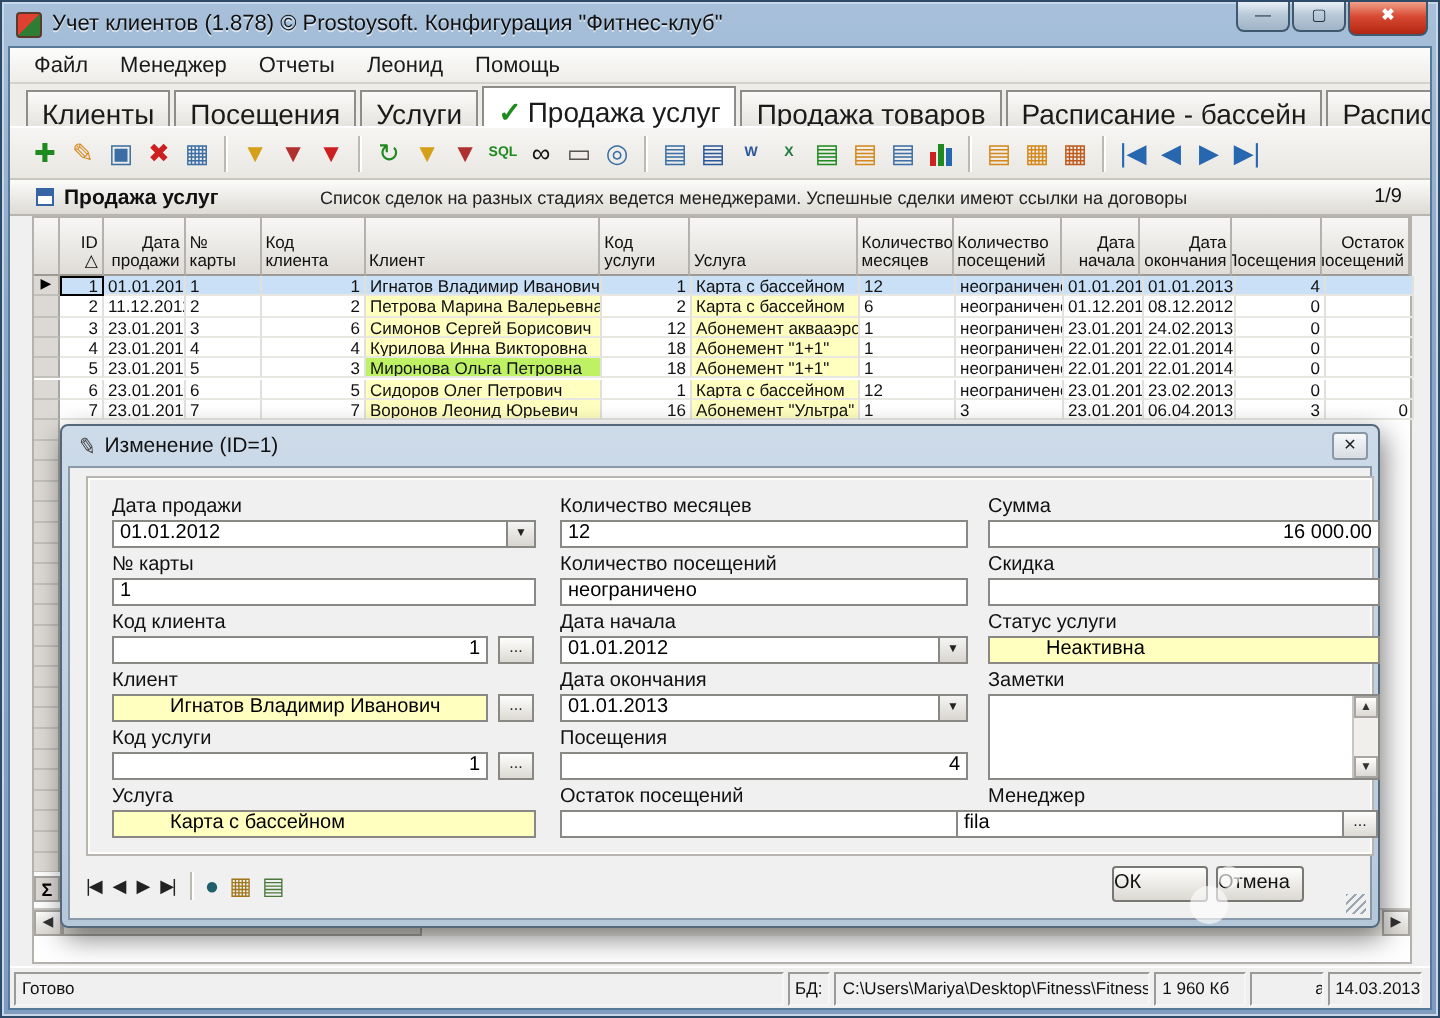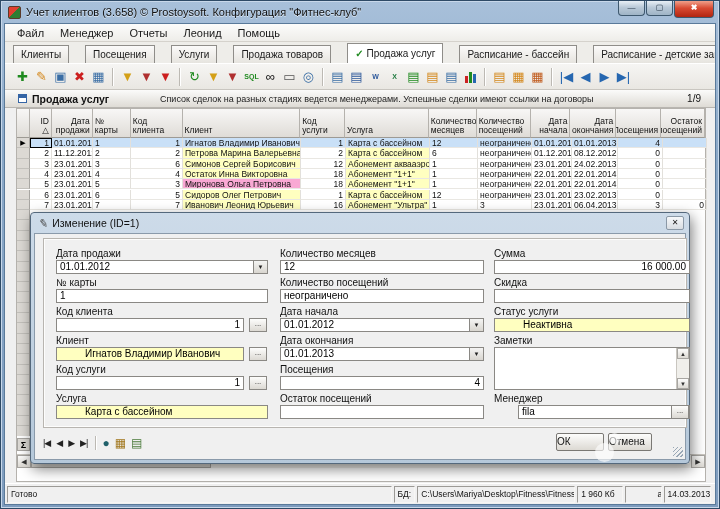--- a/index.html
+++ b/index.html
@@ -28,22 +28,22 @@
   #client { position:absolute; left:3px; top:22px; right:3px; bottom:3px;
             background:#f0f0f0; border:1px solid #5a7a9a; overflow:hidden; }
 
   .menubar { position:absolute; left:0; top:0; right:0; height:18px;
              background:linear-gradient(180deg,#fcfcfb,#eeede9); border-bottom:1px solid #d5d2cc;
              display:flex; align-items:center; padding-left:4px; }
   .menu-item { font-size:11px; color:#1a1a1a; padding:2px 8px; }
 
   .tabbar { position:absolute; left:0; top:18px; right:0; height:21px;
             background:#eeede9; display:flex; align-items:flex-end; padding-left:8px; }
-  .tab { font-size:10px; color:#1a1a1a; background:linear-gradient(180deg,#fbfaf9,#e6e4df);
-         border:1px solid #8f8d89; border-bottom:none; padding:3px 7px 6px 7px; margin-right:16px;
+  .tab { font-size:14px; color:#1a1a1a; background:linear-gradient(180deg,#fbfaf9,#e6e4df);
+         border:1px solid #8f8d89; border-bottom:none; padding:3px 7px 6px 7px; margin-right:2px;
          height:18px; white-space:nowrap; }
   .tab.active { background:#fff; height:20px; position:relative; z-index:2; padding-top:4px; }
   .tab .chk { color:#1f8a1f; font-weight:bold; margin-right:3px; }
 
   .toolbar { position:absolute; left:0; top:39px; right:0; height:27px;
              background:linear-gradient(180deg,#f6f5f3,#e9e7e2);
              border-top:1px solid #fff; border-bottom:1px solid #c9c6c0;
              display:flex; align-items:center; padding-left:8px; }
   .tbtn { width:19px; height:21px; display:flex; align-items:center; justify-content:center;
           font-size:13px; line-height:1; }
@@ -145,42 +145,42 @@
   #watermark .dot2 { position:absolute; left:0px; top:12px; width:19px; height:19px; border-radius:50%; background:#fff; }
   #watermark .wtxt { position:absolute; left:22px; top:4px; font-size:30px; font-weight:bold; color:#fff;
                      letter-spacing:-1px; }
 </style>
 </head>
 <body>
 
 <div id="win">
   <div class="titlebar">
     <span class="app-icon"></span>
-    <span class="title-text">Учет клиентов (3.658) © Prostoysoft. Конфигурация "Фитнес-клуб"</span>
+    <span class="title-text">Учет клиентов (1.878) © Prostoysoft. Конфигурация "Фитнес-клуб"</span>
     <div class="winbtns">
       <div class="wbtn">—</div>
       <div class="wbtn">▢</div>
       <div class="wbtn close">✖</div>
     </div>
   </div>
 
   <div id="client">
     <div class="menubar" id="menubar">
         <div class="menu-item">Файл</div>
         <div class="menu-item">Менеджер</div>
         <div class="menu-item">Отчеты</div>
         <div class="menu-item">Леонид</div>
         <div class="menu-item">Помощь</div>
       </div>
     <div class="tabbar" id="tabbar">
         <div class="tab">Клиенты</div>
         <div class="tab">Посещения</div>
         <div class="tab">Услуги</div>
+        <div class="tab active"><span class="chk">✓</span>Продажа услуг</div>
         <div class="tab">Продажа товаров</div>
-        <div class="tab active"><span class="chk">✓</span>Продажа услуг</div>
         <div class="tab">Расписание - бассейн</div>
         <div class="tab">Расписание - детские занятия</div>
         <div class="tab">Расписание - единоборства</div>
       </div>
     <div class="toolbar" id="toolbar">
         <div class="tbtn">
           <span style="color: rgb(31, 138, 31);">✚</span>
         </div>
         <div class="tbtn">
           <span style="color: rgb(212, 136, 28);">✎</span>
@@ -352,37 +352,37 @@
             <div class="gcell" style="width: 46px;">24.02.2013</div>
             <div class="gcell r" style="width: 45px;">0</div>
             <div class="gcell r" style="width: 44px;"></div>
           </div>
           <div class="grow" style="top: 59.9px;">
             <div class="gcell gut" style="width: 13px;"></div>
             <div class="gcell r" style="width: 22px;">4</div>
             <div class="gcell" style="width: 41px;">23.01.2013</div>
             <div class="gcell" style="width: 38px;">4</div>
             <div class="gcell r" style="width: 52px;">4</div>
-            <div class="gcell" style="width: 118px; background: rgb(255, 255, 192);">Остаток Инна Викторовна</div>
+            <div class="gcell" style="width: 118px; background: rgb(255, 255, 192);">Курилова Инна Викторовна</div>
             <div class="gcell r" style="width: 45px;">18</div>
             <div class="gcell" style="width: 84px; background: rgb(255, 255, 192);">Абонемент "1+1"</div>
             <div class="gcell" style="width: 48px;">1</div>
             <div class="gcell" style="width: 54px;">неограничено</div>
             <div class="gcell" style="width: 40px;">22.01.201</div>
             <div class="gcell" style="width: 46px;">22.01.2014</div>
             <div class="gcell r" style="width: 45px;">0</div>
             <div class="gcell r" style="width: 44px;"></div>
           </div>
           <div class="grow" style="top: 70.2px;">
             <div class="gcell gut" style="width: 13px;"></div>
             <div class="gcell r" style="width: 22px;">5</div>
             <div class="gcell" style="width: 41px;">23.01.2013</div>
             <div class="gcell" style="width: 38px;">5</div>
             <div class="gcell r" style="width: 52px;">3</div>
-            <div class="gcell" style="width: 118px; background: #f9a8d4;">Миронова Ольга Петровна</div>
+            <div class="gcell" style="width: 118px; background: #bef264;">Миронова Ольга Петровна</div>
             <div class="gcell r" style="width: 45px;">18</div>
             <div class="gcell" style="width: 84px; background: rgb(255, 255, 192);">Абонемент "1+1"</div>
             <div class="gcell" style="width: 48px;">1</div>
             <div class="gcell" style="width: 54px;">неограничено</div>
             <div class="gcell" style="width: 40px;">22.01.201</div>
             <div class="gcell" style="width: 46px;">22.01.2014</div>
             <div class="gcell r" style="width: 45px;">0</div>
             <div class="gcell r" style="width: 44px;"></div>
           </div>
           <div class="grow" style="top: 80.5px;">
@@ -400,21 +400,21 @@
             <div class="gcell" style="width: 46px;">23.02.2013</div>
             <div class="gcell r" style="width: 45px;">0</div>
             <div class="gcell r" style="width: 44px;"></div>
           </div>
           <div class="grow" style="top: 90.8px;">
             <div class="gcell gut" style="width: 13px;"></div>
             <div class="gcell r" style="width: 22px;">7</div>
             <div class="gcell" style="width: 41px;">23.01.2013</div>
             <div class="gcell" style="width: 38px;">7</div>
             <div class="gcell r" style="width: 52px;">7</div>
-            <div class="gcell" style="width: 118px; background: rgb(255, 255, 192);">Иванович Леонид Юрьевич</div>
+            <div class="gcell" style="width: 118px; background: rgb(255, 255, 192);">Воронов Леонид Юрьевич</div>
             <div class="gcell r" style="width: 45px;">16</div>
             <div class="gcell" style="width: 84px; background: rgb(255, 255, 192);">Абонемент "Ультра"</div>
             <div class="gcell" style="width: 48px;">1</div>
             <div class="gcell" style="width: 54px;">3</div>
             <div class="gcell" style="width: 40px;">23.01.201</div>
             <div class="gcell" style="width: 46px;">06.04.2013</div>
             <div class="gcell r" style="width: 45px;">3</div>
             <div class="gcell r" style="width: 44px;">0</div>
           </div>
         </div>
@@ -473,21 +473,21 @@
             <div class="fld-label" style="left: 450px; top: 67px;">Статус услуги</div>
             <div class="fld-input yellow" style="left: 450px; top: 79px; width: 196px;">Неактивна</div>
             <div class="fld-label" style="left: 450px; top: 96px;">Заметки</div>
             <div class="fld-textarea" style="left: 450px; top: 108px; width: 196px; height: 43px;">
               <div class="ta-scroll">
                 <div class="up">▲</div>
                 <div class="dn">▼</div>
               </div>
             </div>
             <div class="fld-label" style="left: 450px; top: 154px;">Менеджер</div>
-            <div class="fld-input" style="left: 474px; top: 166px; width: 172px;">fila</div>
+            <div class="fld-input" style="left: 434px; top: 166px; width: 199px;">fila</div>
             <div class="dots-btn" style="left: 627px; top: 166px;">...</div>
           </div>
         <div class="dlg-footer" id="dlg-footer">
           <div class="dnav">|◀</div>
             <div class="dnav">◀</div>
             <div class="dnav">▶</div>
             <div class="dnav">▶|</div>
             <div class="dsep"></div>
             <div class="dico" style="color: rgb(32, 96, 106);">●</div>
             <div class="dico" style="color: rgb(160, 118, 28);">▦</div>

